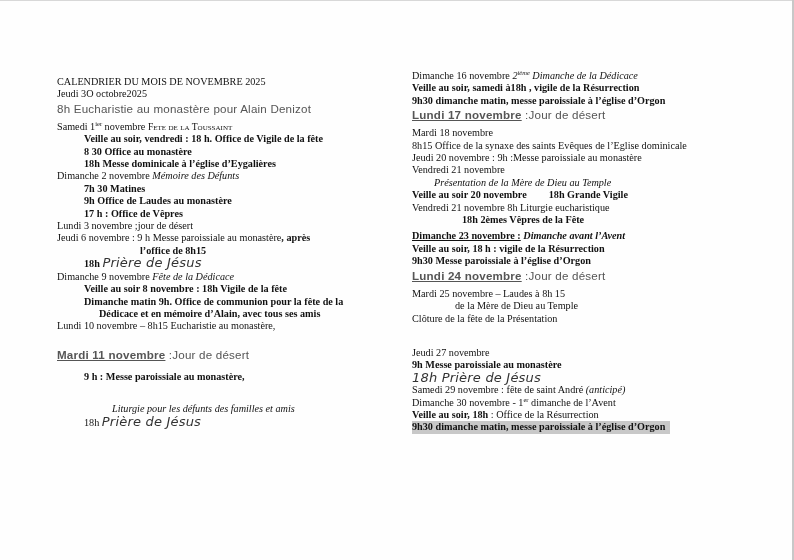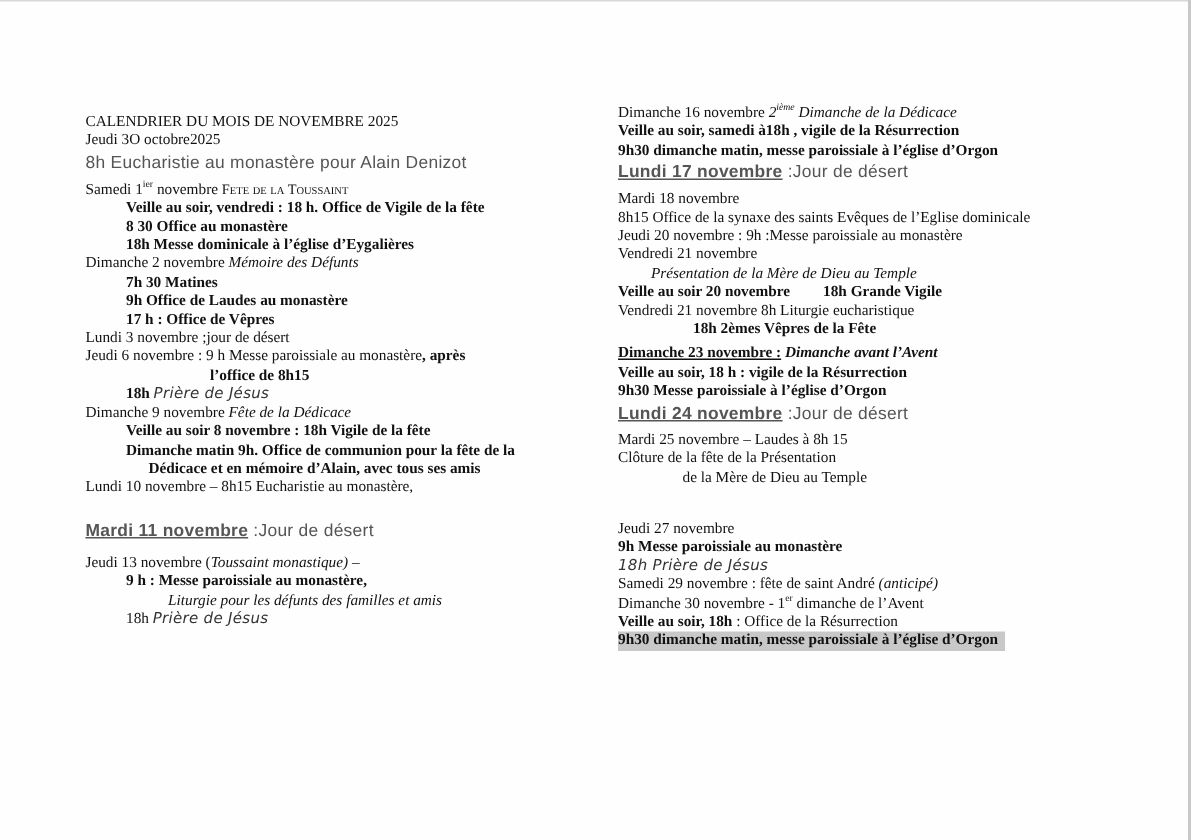--- a/index.html
+++ b/index.html
@@ -15,35 +15,35 @@
     }
     .page-border-top {
       position: absolute; left: 0; top: 0; width: 794px; height: 1px; background: #d8d8d8;
     }
     .col { position: absolute; font-size: 10.2px; line-height: 12.4px; }
     .col-left { left: 57px; top: 76px; width: 330px; }
     .col-right { left: 412px; top: 70px; width: 300px; }
     .line { white-space: nowrap; display: block; }
     .ind1 { padding-left: 27px; }
     .ind2 { padding-left: 83px; }
-    .ind3 { padding-left: 55px; }
+    .ind3 { padding-left: 55px; margin-top: 20px; }
     .ind4 { padding-left: 42px; }
     .b { font-weight: bold; }
     .i { font-style: italic; }
     .sc { font-variant: small-caps; font-size: 9.6px; }
     .sup { font-size: 6.5px; vertical-align: super; line-height: 0; }
     .big {
       font-family: Liberation Sans, sans-serif;
       font-size: 11.6px; line-height: 16px; color: #555;
       letter-spacing: 0.2px;
     }
     .big .u { text-decoration: underline; font-weight: bold; }
     .script {
       font-family: "DejaVu Sans", sans-serif;
-      font-size: 10px; font-style: italic; color: #333; letter-spacing: 0.2px;
+      font-size: 13px; font-style: italic; color: #333; letter-spacing: 0.2px;
     }
     .gap4 { height: 4px; }
     .gap8 { height: 8px; }
     .gap14 { height: 14px; }
     .gap22 { height: 22px; }
     .hl { background: #c8c8c8; padding-right: 5px; display: inline-block; }
     .ul { text-decoration: underline; text-align: center; }
   </style>
 </head>
 <body>
@@ -77,21 +77,20 @@
   <span class="line b ind1">Veille au soir 8 novembre : 18h  Vigile de la fête</span>
   <span class="line b ind1">Dimanche matin 9h. Office de communion  pour la fête de la</span>
   <span class="line b ind4">Dédicace et  en mémoire d’Alain, avec tous ses amis</span>
 
   <span class="line">Lundi 10 novembre – 8h15 Eucharistie au monastère,</span>
   <div class="gap14"></div>
 
   <span class="line big"><span class="u">Mardi  11 novembre</span><span> :Jour de désert</span></span>
   <div class="gap8"></div>
 
-  <span class="line"><span>Jeudi  13 novembre (</span><span class="i">Toussaint monastique)</span><span> –</span></span>
   <span class="line b ind1">9 h : Messe paroissiale au monastère,</span>
   <span class="line i ind3">Liturgie pour les défunts des familles et amis</span>
   <span class="line ind1"><span>18h</span> <span class="script">Prière de Jésus</span></span>
 </div>
 
 <div class="col col-right">
 
   <span class="line"><span>Dimanche 16 novembre   </span><span class="i">2</span><span class="sup i">ième</span><span class="i"> Dimanche de la Dédicace</span></span>
   <span class="line b">Veille au soir, samedi à18h , vigile de la Résurrection</span>
   <span class="line b">9h30 dimanche matin, messe paroissiale à l’église d’Orgon</span>
@@ -112,22 +111,22 @@
   <div class="gap4"></div>
 
   <span class="line b"><span class="ul">Dimanche 23 novembre :</span><span class="i"> Dimanche avant l’Avent</span></span>
   <span class="line b">Veille au soir, 18 h : vigile de la Résurrection</span>
   <span class="line b">9h30 Messe paroissiale à l’église d’Orgon</span>
 
   <span class="line big"><span class="u">Lundi 24 novembre</span><span> :Jour de désert</span></span>
   <div class="gap4"></div>
 
   <span class="line">Mardi 25 novembre – Laudes à 8h 15</span>
+  <span class="line" style="padding-left:43px">de la Mère de Dieu  au Temple</span>
   <span class="line">Clôture de la fête de la Présentation</span>
-  <span class="line" style="padding-left:43px">de la Mère de Dieu  au Temple</span>
   <div class="gap22"></div>
 
   <span class="line">Jeudi 27 novembre</span>
   <span class="line b"> 9h Messe paroissiale au monastère</span>
   <span class="line script">18h Prière de Jésus</span>
 
   <span class="line"><span>Samedi 29 novembre  : fête de saint André </span><span class="i">(anticipé)</span></span>
 
   <span class="line"><span>Dimanche 30 novembre  - 1</span><span class="sup">er</span><span> dimanche de l’Avent</span></span>
   <span class="line"><span class="b">Veille au soir, 18h</span><span> : Office de la Résurrection</span></span>

